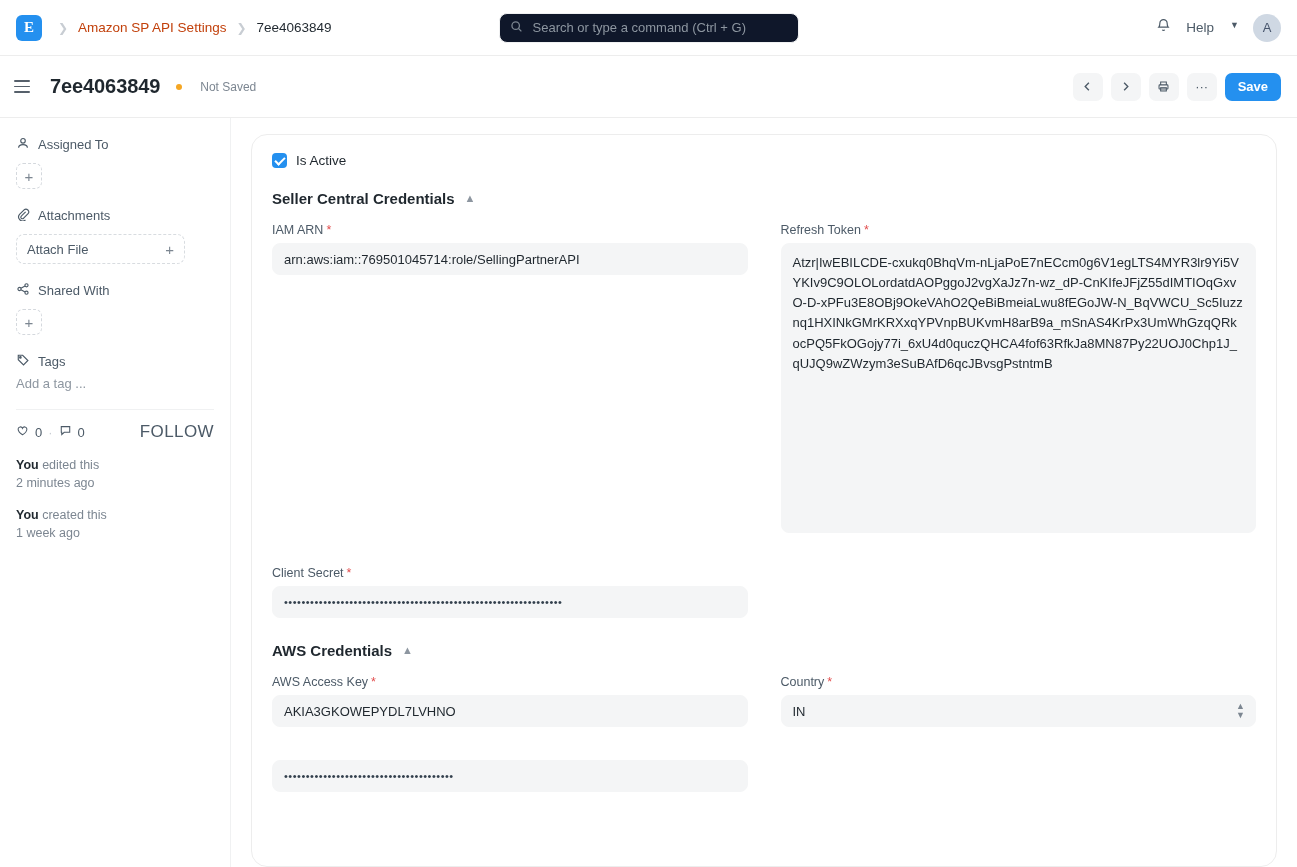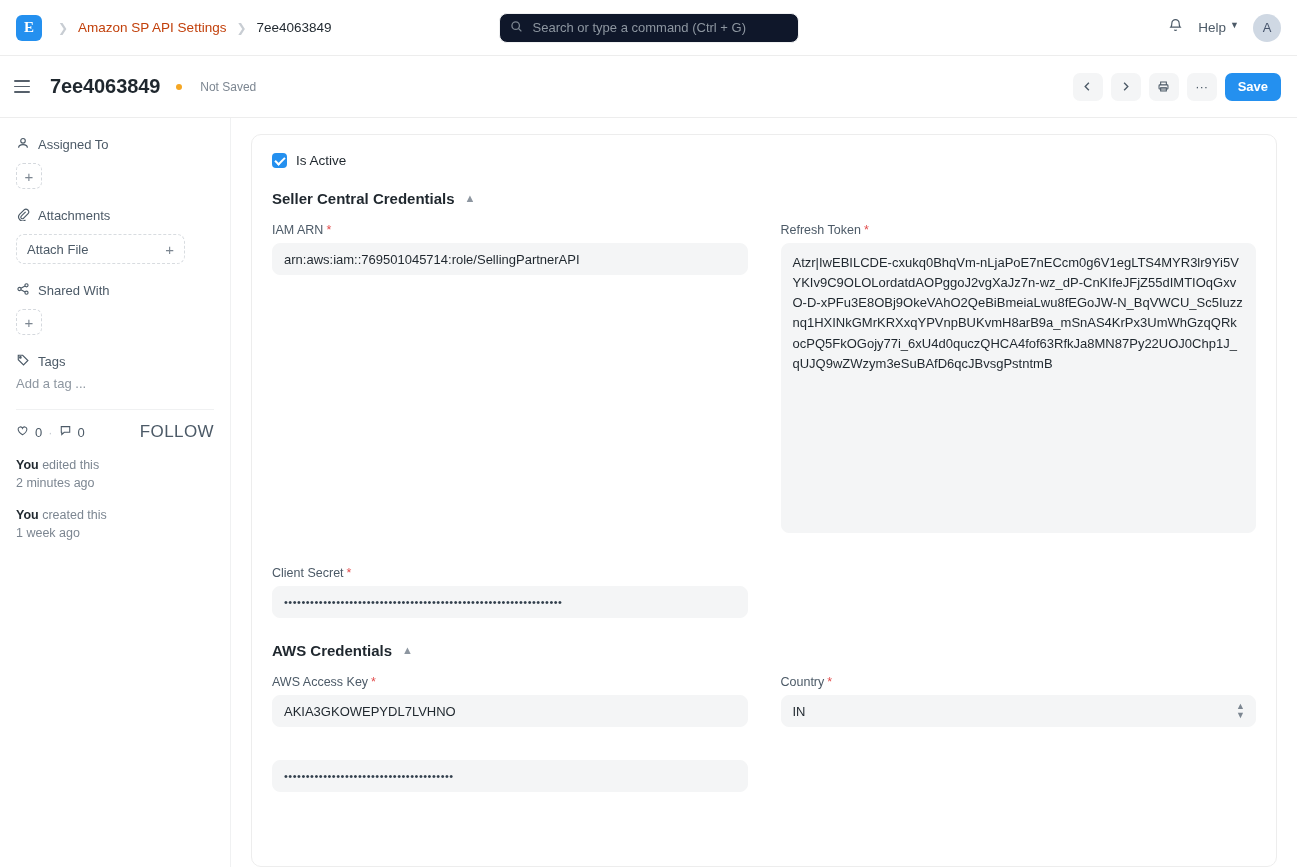--- a/index.html
+++ b/index.html
@@ -74,21 +74,21 @@
     margin-left: auto;
     display: flex;
     align-items: center;
     gap: 14px;
   }
   .help-link {
     font-size: 13.5px;
     color: #4c5a67;
     display: flex;
     align-items: flex-start;
-    gap: 4px;
+    gap: 16px;
     cursor: pointer;
   }
   .avatar {
     width: 28px; height: 28px;
     border-radius: 50%;
     background: #cfd8e3;
     color: #46546b;
     font-size: 13px;
     display: flex; align-items: center; justify-content: center;
     font-weight: 500;
@@ -244,21 +244,21 @@
   .activity b { color: #1f272e; font-weight: 600; }
 
   
   .main {
     flex: 1;
     padding: 16px 20px 0 20px;
     overflow: hidden;
   }
   .form-card {
     border: 1px solid #ededed;
-    border-radius: 10px;
+    border-radius: 16px;
     background: #fff;
     padding: 18px 20px 24px 20px;
     height: 100%;
     overflow: hidden;
   }
   .checkbox-row {
     display: flex; align-items: center; gap: 9px;
     margin-bottom: 22px;
   }
   .cbox {

